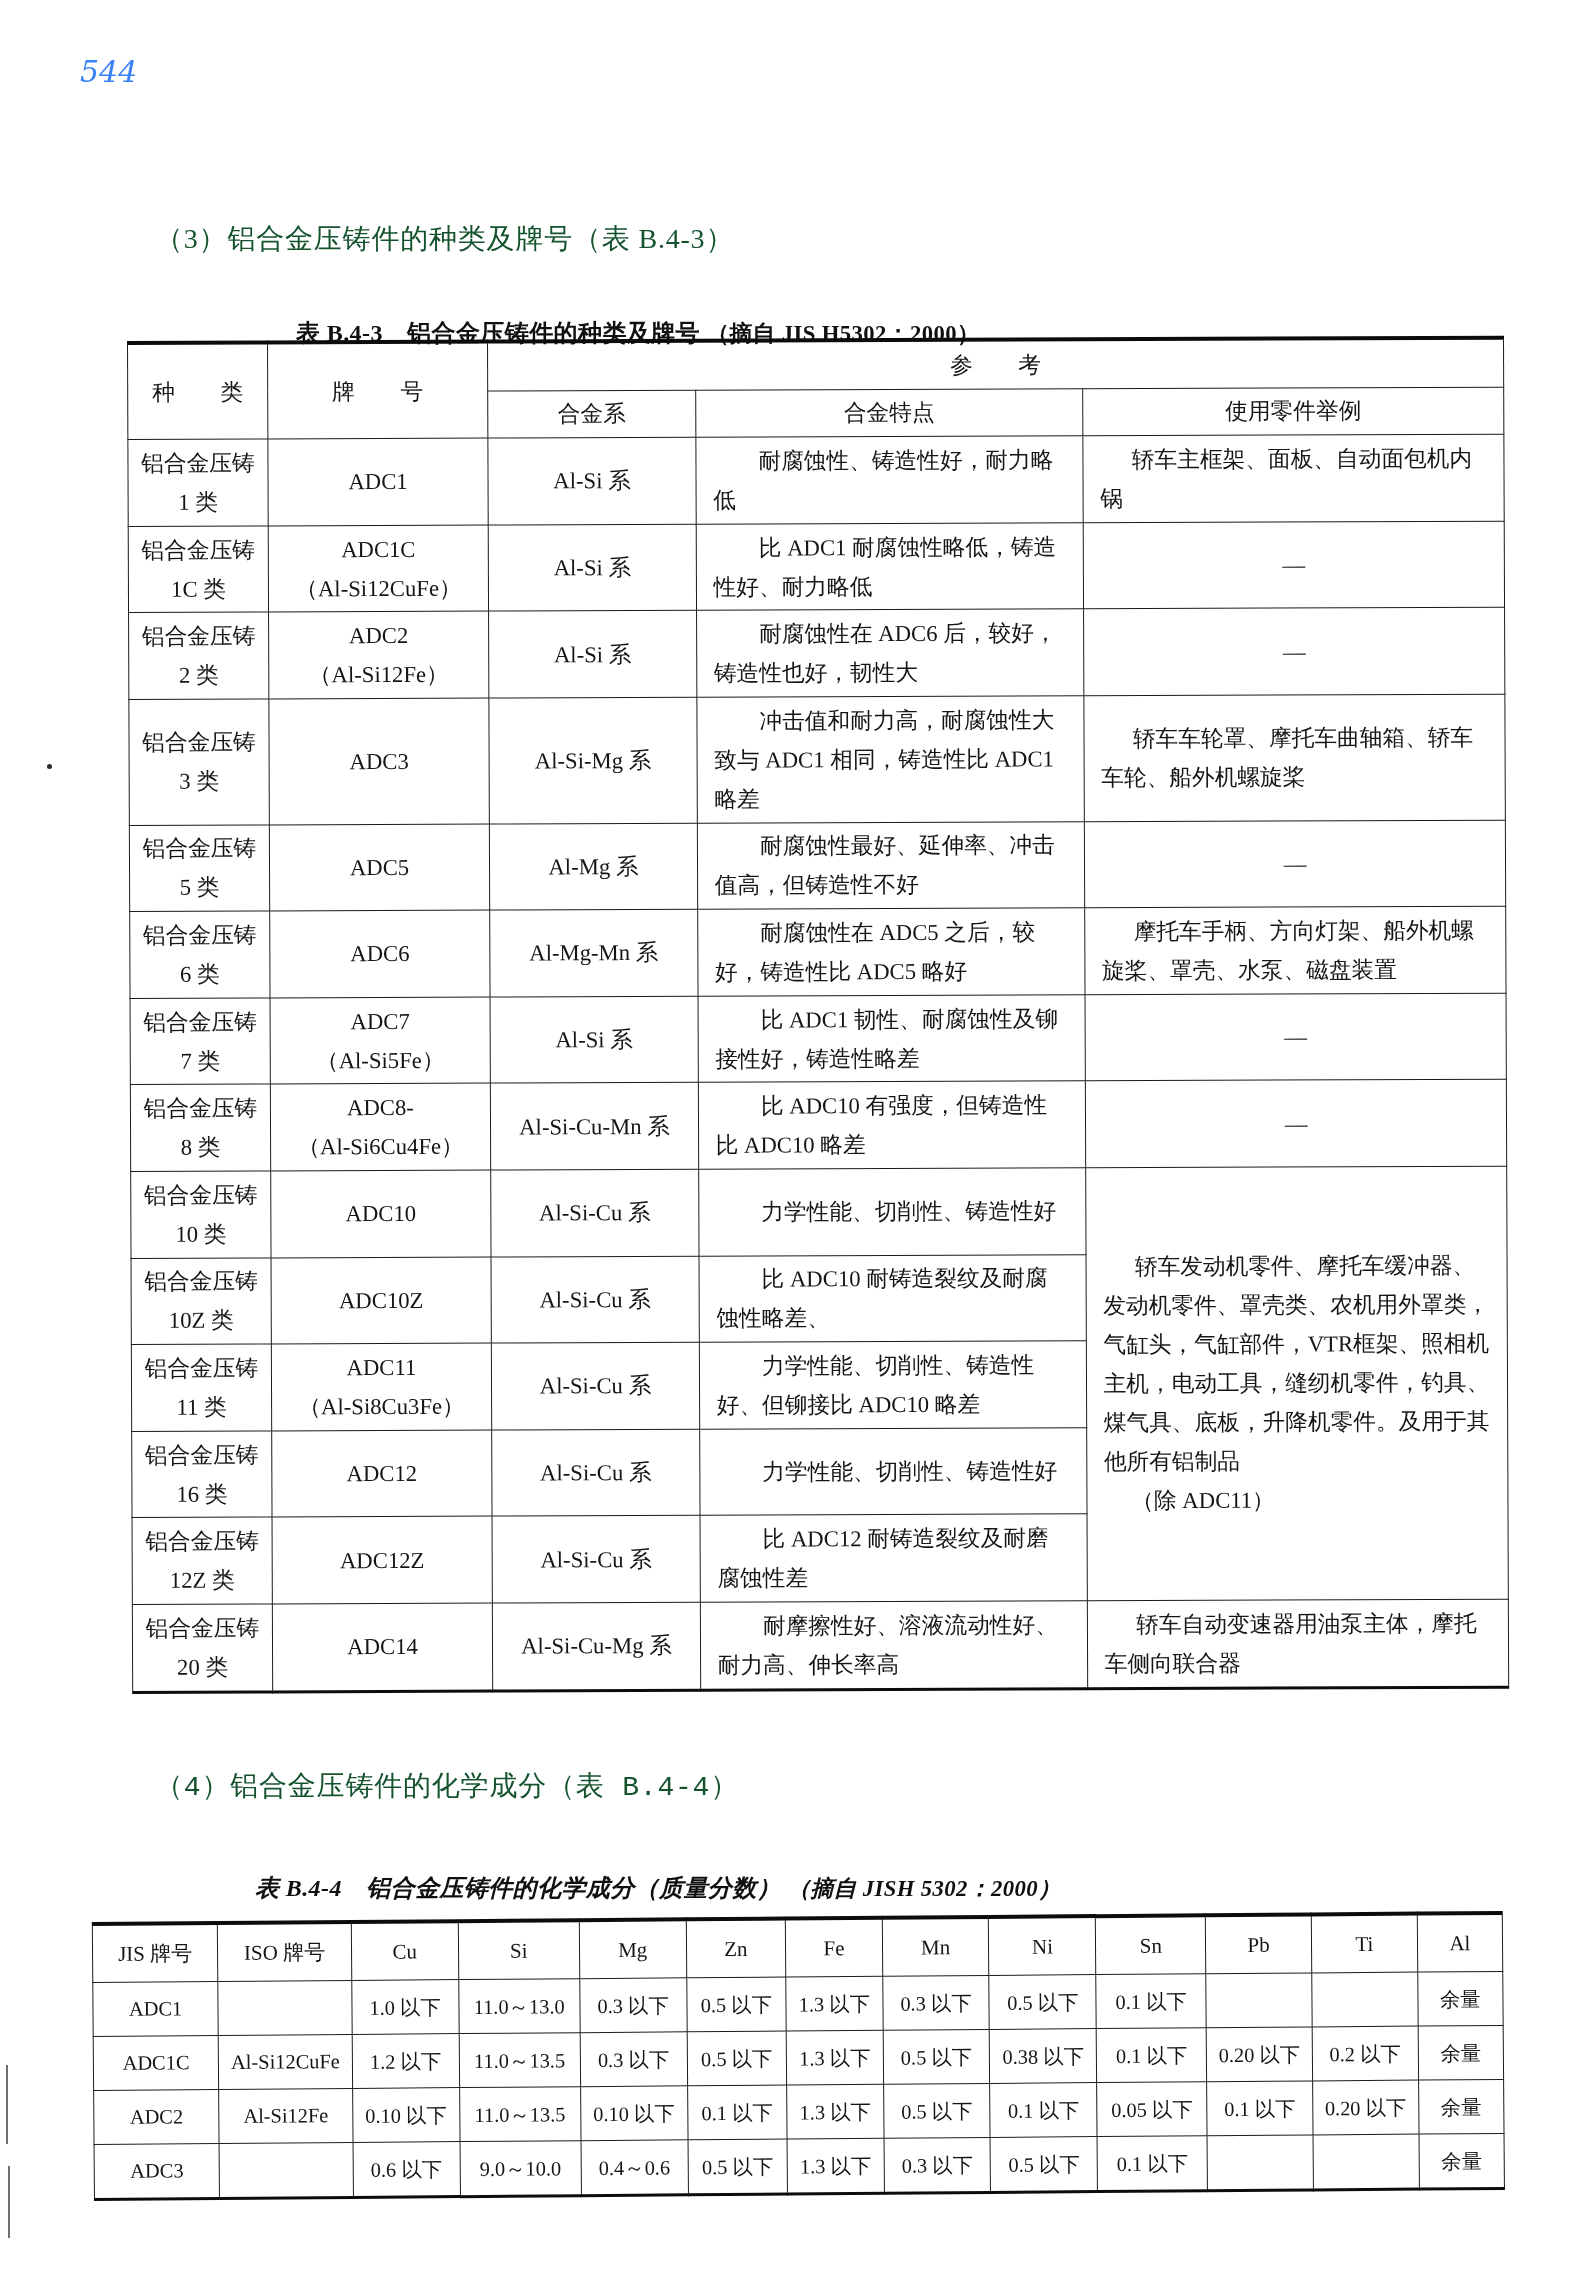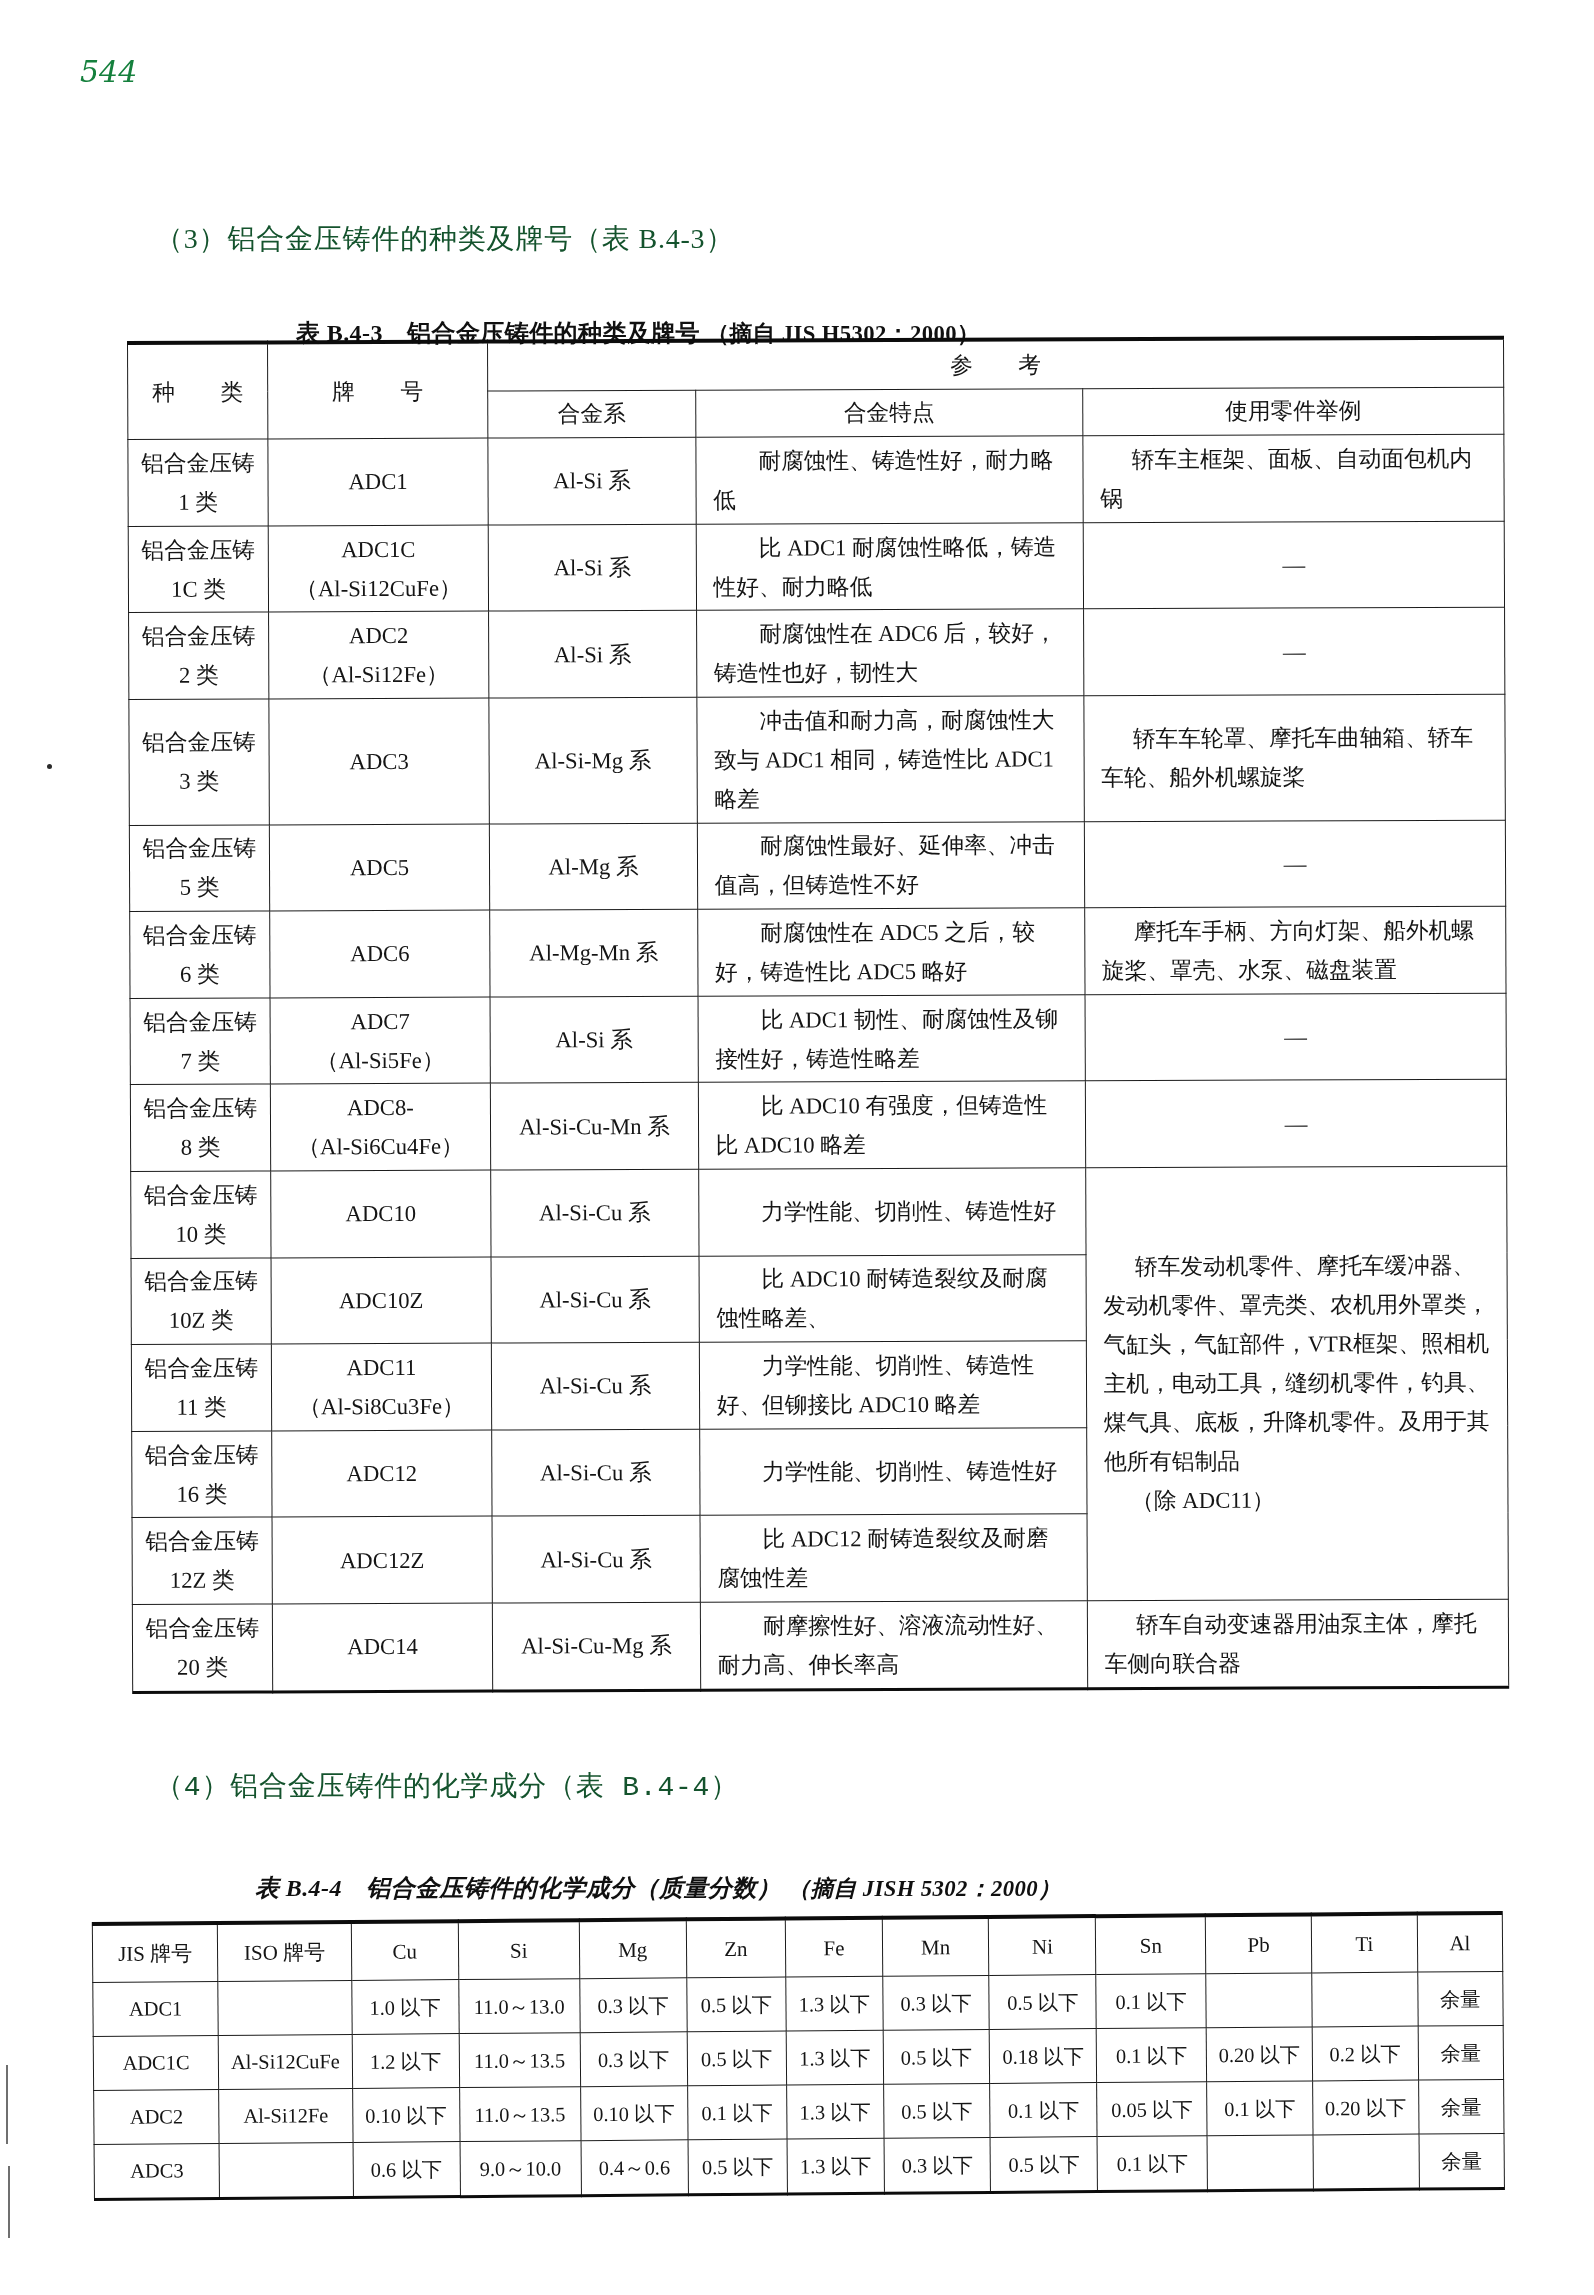--- a/index.html
+++ b/index.html
@@ -3,21 +3,21 @@
 <meta charset="utf-8">
 <style>
   html,body{margin:0;padding:0;}
   body{
     width:1595px;height:2295px;position:relative;background:#ffffff;
     font-family:"Liberation Serif","DejaVu Serif",serif;color:#111;
     overflow:hidden;
   }
   .page-number{
     position:absolute;left:80px;top:54px;
-    font-size:30px;font-style:italic;font-family:"DejaVu Serif",serif;color:#15803d;
+    font-size:30px;font-style:italic;font-family:"DejaVu Serif",serif;color:#3b82f6;
   }
   .heading{
     position:absolute;left:155px;font-size:28px;color:#14532d;letter-spacing:0.8px;
   }
   .heading-3{top:220px;}
   .heading-4{top:1767px;font-family:Liberation Mono, monospace;}
   .caption{
     position:absolute;font-size:24px;font-weight:bold;color:#101010;letter-spacing:0.4px;margin-top:16px;
   }
   .caption-1{left:296px;top:301px;}
@@ -377,21 +377,21 @@
         </tr>
         <tr>
           <td>ADC1C</td>
           <td>Al-Si12CuFe</td>
           <td>1.2 以下</td>
           <td>11.0～13.5</td>
           <td>0.3 以下</td>
           <td>0.5 以下</td>
           <td>1.3 以下</td>
           <td>0.5 以下</td>
-          <td>0.18 以下</td>
+          <td>0.38 以下</td>
           <td>0.1 以下</td>
           <td>0.20 以下</td>
           <td>0.2 以下</td>
           <td>余量</td>
         </tr>
         <tr>
           <td>ADC2</td>
           <td>Al-Si12Fe</td>
           <td>0.10 以下</td>
           <td>11.0～13.5</td>

